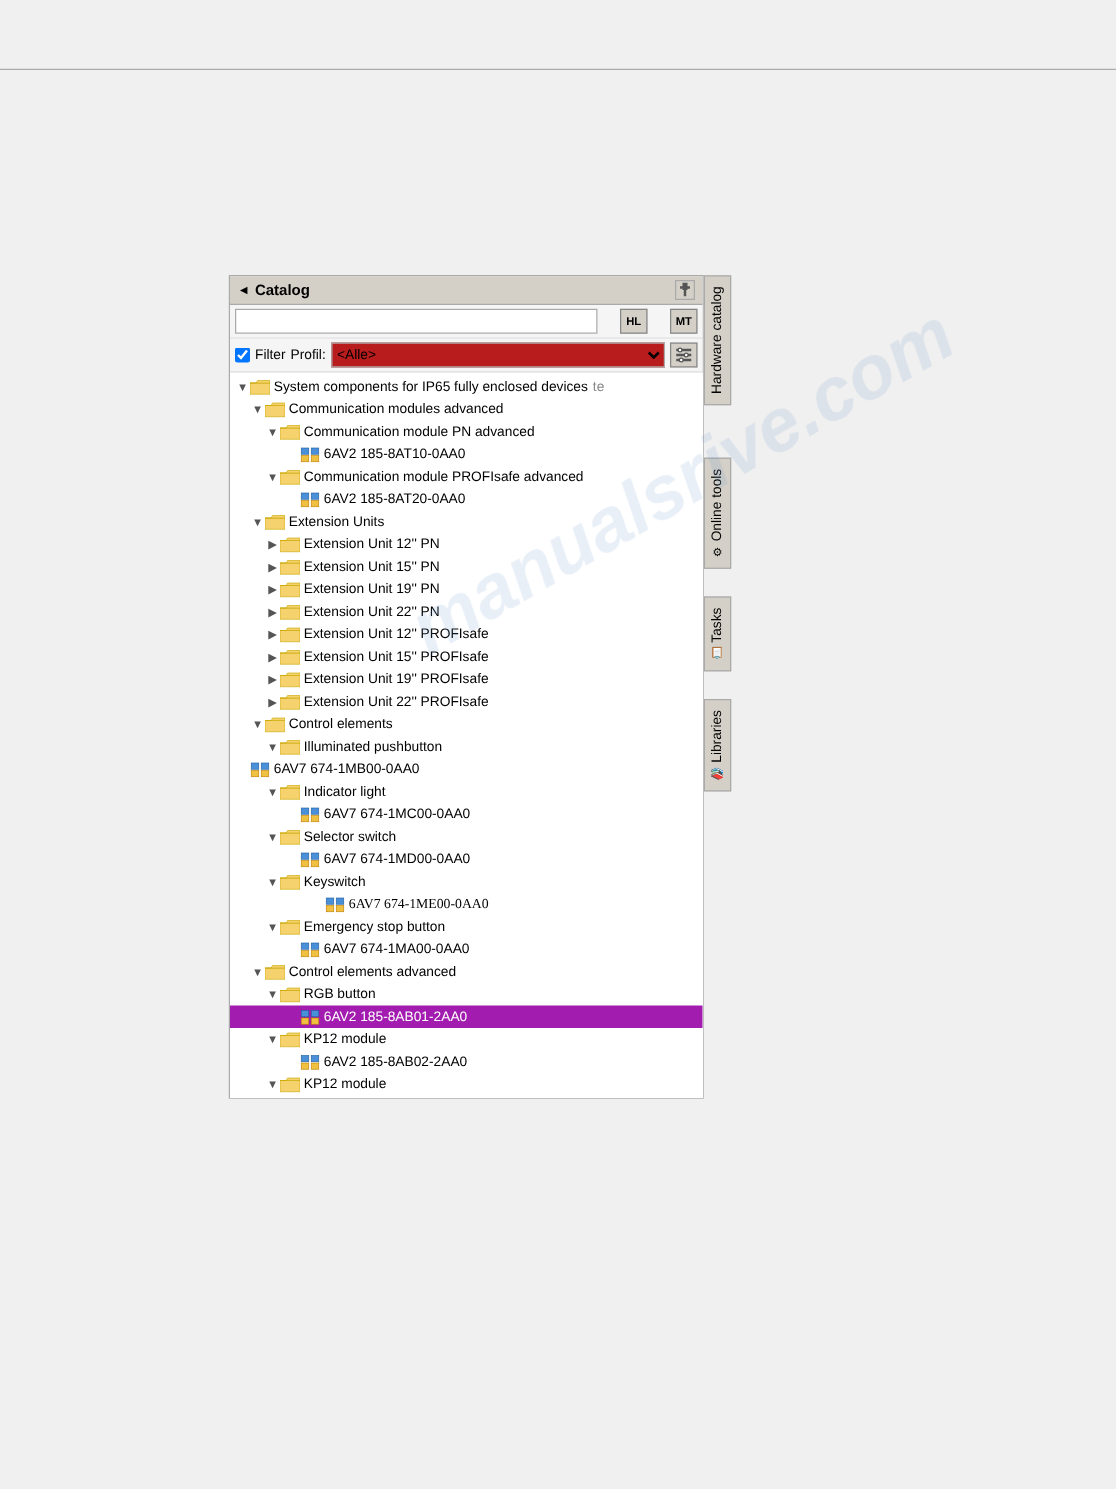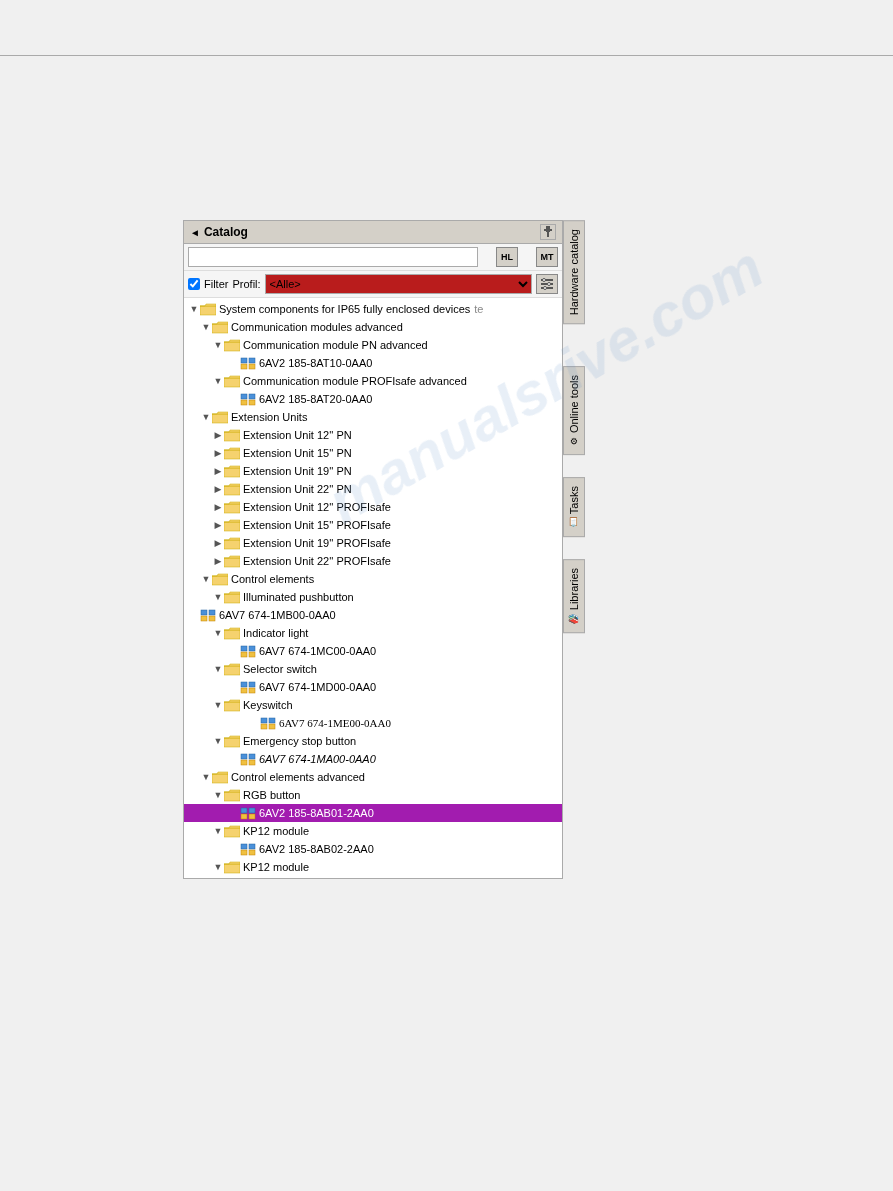--- a/index.html
+++ b/index.html
@@ -568,21 +568,21 @@
       <span class="tree-toggle">▼</span>
       <span class="folder-icon">
         <svg class="folder-svg" viewBox="0 0 16 13">
             <path d="M0,3 L0,12 L16,12 L16,3 Z" fill="#f5d26e" stroke="#c8a800" stroke-width="0.5"></path>
             <path d="M0,3 L5,3 L6,1 L16,1 L16,3 Z" fill="#f5d26e" stroke="#c8a800" stroke-width="0.5"></path>
           </svg>
       </span>
       <span>Emergency stop button</span>
     </div>
 
-    <div class="tree-item" style="padding-left:44px;font-style:italic;">
+    <div class="tree-item" style="padding-left:44px;">
       <span class="tree-toggle" style="visibility:hidden;">▶</span>
       <span class="device-icon">
         <svg class="device-svg" viewBox="0 0 16 13">
             <rect x="1" y="1" width="6" height="5" fill="#4a90d9" stroke="#2060a0" stroke-width="0.5"></rect>
             <rect x="9" y="1" width="6" height="5" fill="#4a90d9" stroke="#2060a0" stroke-width="0.5"></rect>
             <rect x="1" y="7" width="6" height="5" fill="#f0c040" stroke="#c08000" stroke-width="0.5"></rect>
             <rect x="9" y="7" width="6" height="5" fill="#f0c040" stroke="#c08000" stroke-width="0.5"></rect>
           </svg>
       </span>
       <span>6AV7 674-1MA00-0AA0</span>

